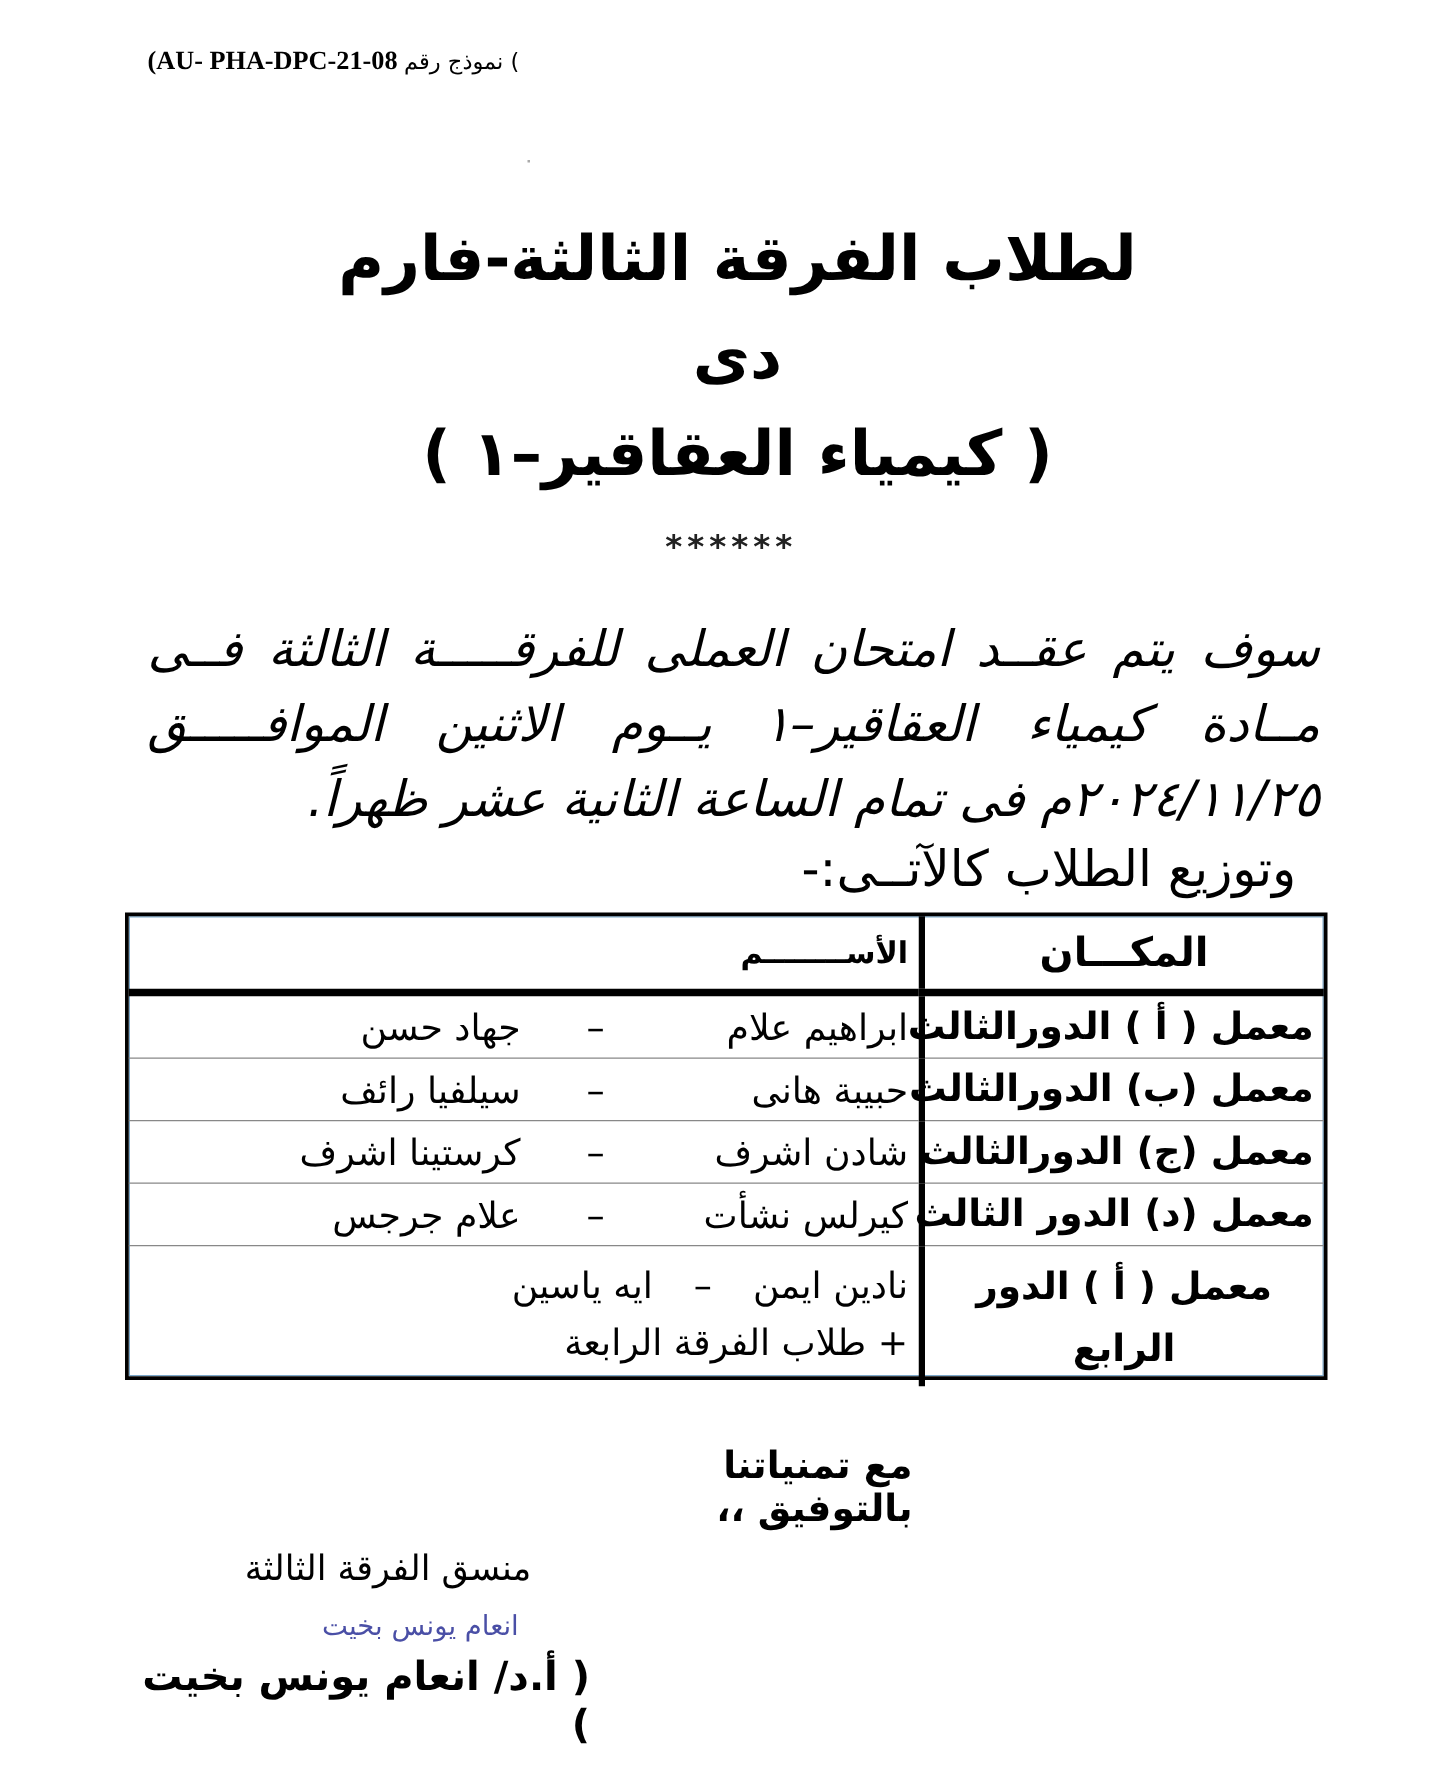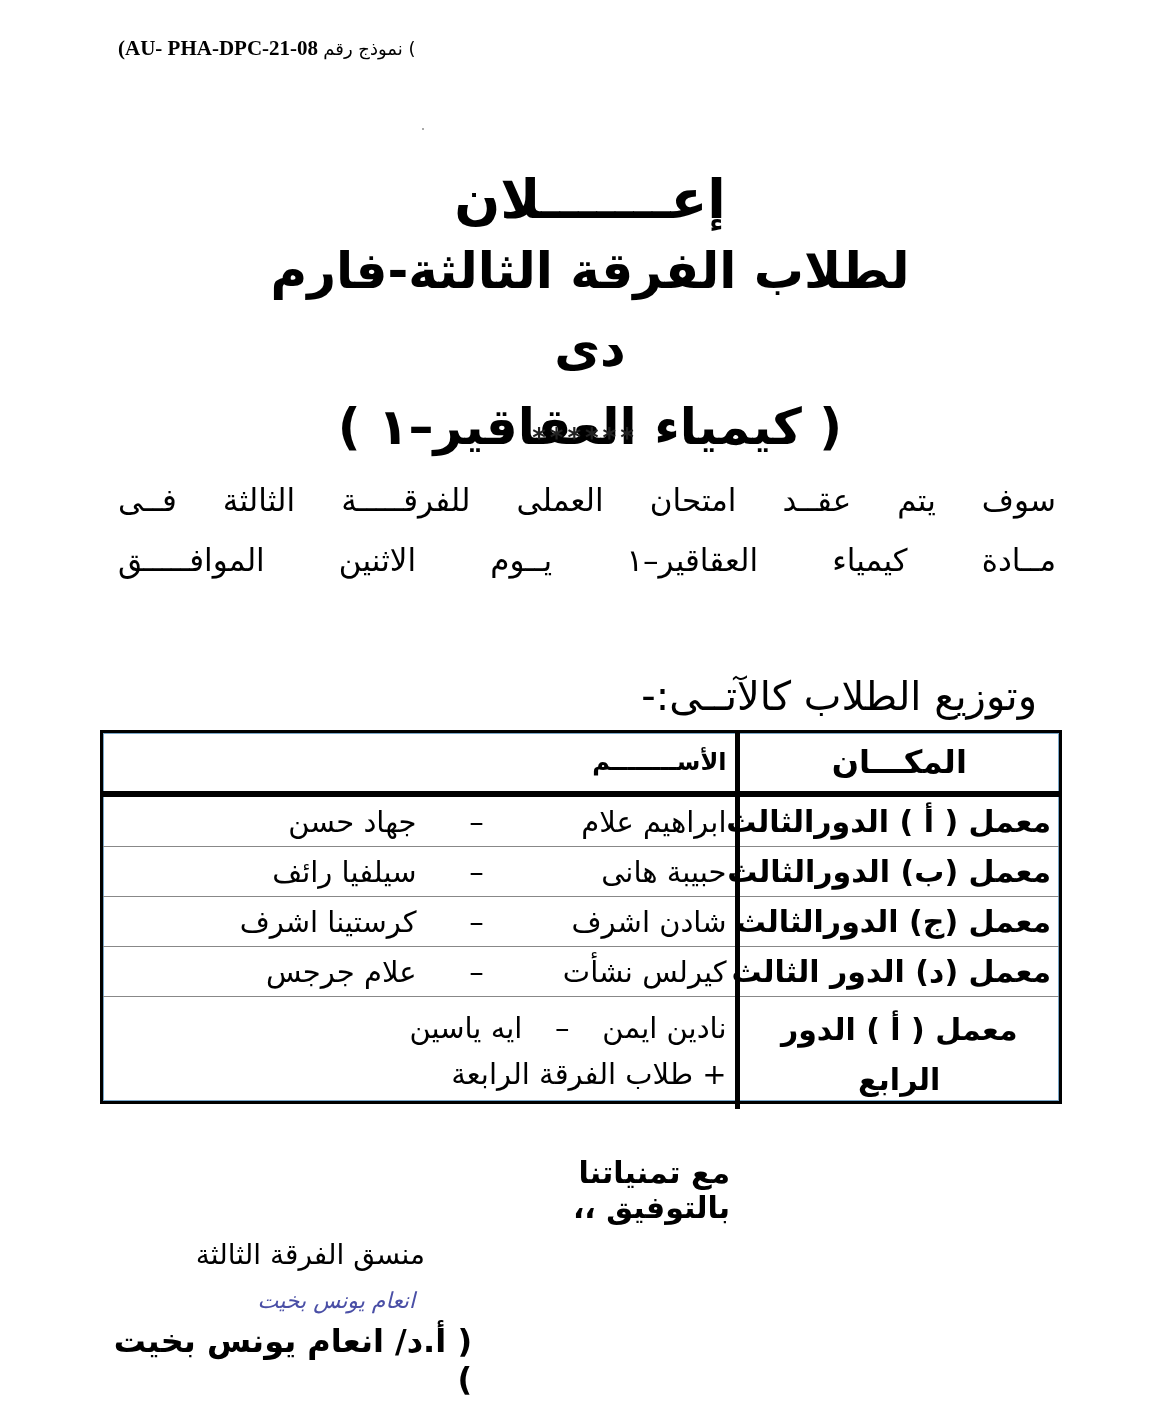--- a/index.html
+++ b/index.html
@@ -55,27 +55,28 @@
       width: 170px;
       text-align: center;
       font-size: 26px;
       font-weight: bold;
       letter-spacing: 4px;
       color: #222;
     }
     .body-text {
       position: absolute;
       left: 118px;
-      top: 470px;
+      top: 490px;
       width: 938px;
       direction: rtl;
       text-align: justify;
       text-align-last: justify;
-      font-size: 31px;
+      font-size: 40px;
       line-height: 60px;
+      font-style: italic;
     }
     .body-text .line {
       display: block;
       text-align: justify;
       text-align-last: justify;
     }
     .body-text .line.last {
       text-align-last: right;
     }
     .distribution-intro {
@@ -161,21 +162,20 @@
       font-size: 28px;
     }
     .signature {
       position: absolute;
       left: 155px;
       top: 1288px;
       width: 260px;
       text-align: right;
       direction: rtl;
       font-family: "DejaVu Serif", serif;
-      font-style: italic;
       font-size: 22px;
       color: #4a4fa6;
     }
     .sign-name {
       position: absolute;
       left: 112px;
       top: 1322px;
       width: 360px;
       text-align: right;
       direction: rtl;
@@ -192,30 +192,30 @@
     }
   </style>
 </head>
 <body>
 
 <div class="form-code"><span>(AU- PHA-DPC-21-08</span> <span class="ar">نموذج رقم (</span></div>
 
 <div class="dot-mark"></div>
 
 <div class="title-block">
-  <div class="title-main">إعـــــــلان</div>
   <div class="title-line">لطلاب الفرقة الثالثة-فارم دى</div>
   <div class="title-line">( كيمياء العقاقير–١ )</div>
 </div>
 
 <div class="stars">******</div>
 
 <div class="body-text">
   <span class="line">سوف يتم عقــد امتحان العملى للفرقـــــة الثالثة فــى</span>
   <span class="line">مــادة كيمياء العقاقير–١ يــوم الاثنين الموافـــــق</span>
+  <span class="line last">٢٠٢٤/١١/٢٥م فى تمام الساعة الثانية عشر ظهراً.</span>
 </div>
 
 <div class="distribution-intro">وتوزيع الطلاب كالآتــى:-</div>
 
 <div class="table-wrap">
   <table class="dist">
     <colgroup>
       <col class="place">
       <col class="names">
     </colgroup>

